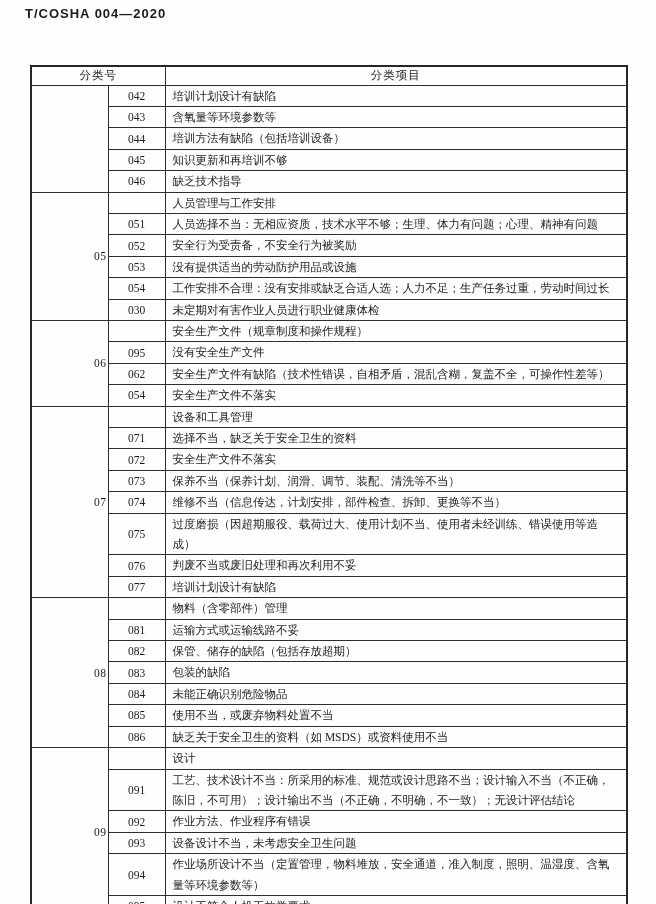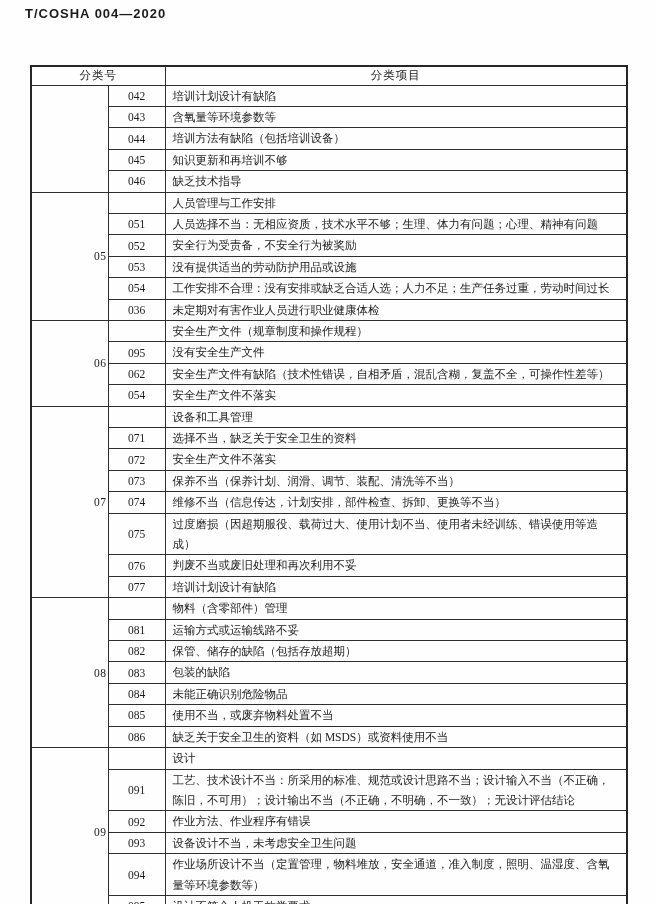--- a/index.html
+++ b/index.html
@@ -139,21 +139,21 @@
         </tr>
         <tr>
           <td class="code-cell">053</td>
           <td class="item-cell">没有提供适当的劳动防护用品或设施</td>
         </tr>
         <tr>
           <td class="code-cell">054</td>
           <td class="item-cell">工作安排不合理：没有安排或缺乏合适人选；人力不足；生产任务过重，劳动时间过长</td>
         </tr>
         <tr>
-          <td class="code-cell">036</td>
+          <td class="code-cell">030</td>
           <td class="item-cell">未定期对有害作业人员进行职业健康体检</td>
         </tr>
         <tr>
           <td class="major-cell" rowspan="4">06</td>
           <td class="code-cell"></td>
           <td class="item-cell">安全生产文件（规章制度和操作规程）</td>
         </tr>
         <tr>
           <td class="code-cell">095</td>
           <td class="item-cell">没有安全生产文件</td>

